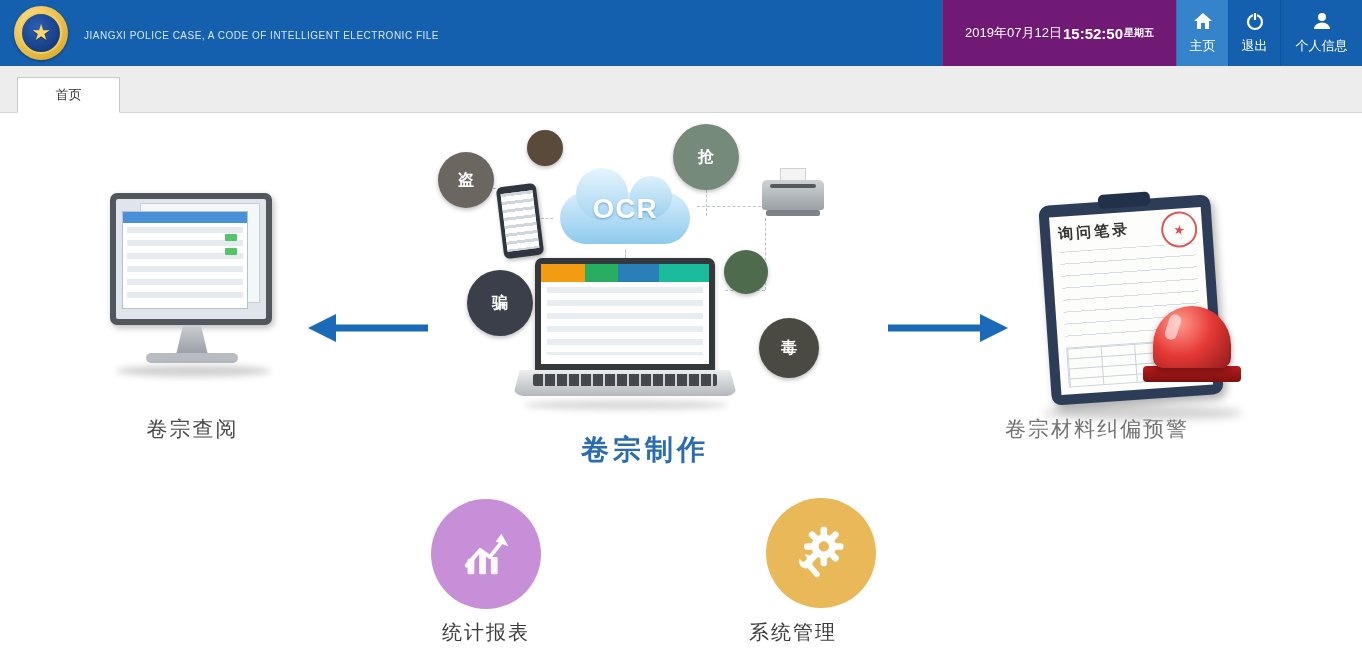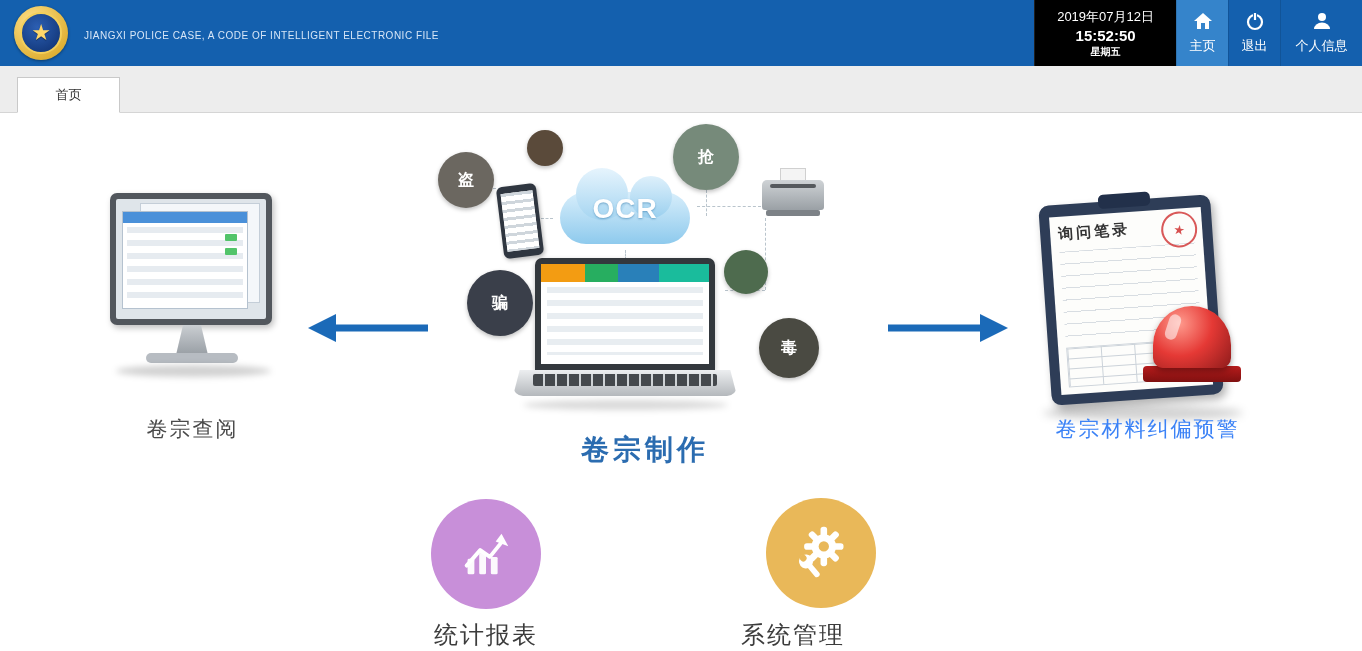--- a/index.html
+++ b/index.html
@@ -15,22 +15,22 @@
                 background: radial-gradient(circle at 40% 35%, #2c5fb3, #0d2f6e); border: 2px solid #f3cf5a; }
   .badge-star { position: absolute; inset: 0; display: flex; align-items: center; justify-content: center;
                 color: #ffd76a; font-size: 22px; line-height: 1; text-shadow: 0 1px 1px rgba(0,0,0,.4); }
   .titles { color: #fff; }
   .app-title { font-size: 23px; font-weight: bold; letter-spacing: 3px; }
   .app-subtitle { font-size: 10px; color: #d7e6f7; letter-spacing: .5px; margin-top: 4px; }
 
   .top-right { display: flex; height: 100%; }
   .greet { background: #0d5096; display: flex; align-items: center; gap: 9px; padding: 0 14px; }
   .greet-text { color: #fff; font-size: 13px; font-weight: bold; line-height: 1.7; }
-  .datetime { background: #000000; border-left: 1px solid rgba(255,255,255,.12);
-              display: flex; flex-direction: column; align-items: center; justify-content: center;
+  .datetime { background: #701a75; border-left: 1px solid rgba(255,255,255,.12);
+              display: flex; flex-direction: row; align-items: center; justify-content: center;
               padding: 0 22px; color: #fff; gap: 1px; }
   .dt-date { font-size: 13px; }
   .dt-time { font-size: 15px; font-weight: bold; }
   .dt-week { font-size: 10px; font-weight: bold; }
 
   .nav { display: flex; height: 100%; }
   .nav-item { width: 52px; display: flex; flex-direction: column; align-items: center; justify-content: center;
               gap: 6px; color: #fff; font-size: 13px; cursor: pointer; border-left: 1px solid rgba(0,0,0,.12); text-decoration: none; }
   .nav-item.wide { width: 82px; }
   .nav-item.active { background: #3584cb; }
@@ -128,29 +128,29 @@
                  background-size: 100% 10px, 25% 100%; }
   .alarm { position: absolute; left: 118px; top: 118px; width: 100px; height: 84px; z-index: 5; }
   .alarm-dome { position: absolute; left: 10px; top: 0; width: 78px; height: 62px;
                 background: radial-gradient(circle at 34% 28%, #ff9a8d, #e53935 48%, #8e1b1b);
                 border-radius: 39px 39px 10px 10px; box-shadow: 0 3px 6px rgba(0,0,0,.35); }
   .alarm-dome::after { content: ""; position: absolute; left: 14px; top: 8px; width: 12px; height: 26px;
                        border-radius: 10px; background: rgba(255,255,255,.55); transform: rotate(18deg); }
   .alarm-base { position: absolute; left: 0; top: 60px; width: 98px; height: 16px;
                 background: linear-gradient(#b71c1c, #7f1010); border-radius: 4px; }
   .art-shadow-r { position: absolute; left: 18px; top: 218px; width: 200px; height: 14px; background: rgba(0,0,0,.18); border-radius: 50%; filter: blur(4px); }
-  .label-right { position: absolute; left: 1005px; top: 302px; width: 285px; text-align: center;
-                 font-size: 21px; color: #3b82f6; letter-spacing: 2px; }
+  .label-right { position: absolute; left: 1005px; top: 302px; width: 285px; text-align: left;
+                 font-size: 21px; color: #737373; letter-spacing: 2px; }
 
   
   .mod-circle { position: absolute; width: 110px; height: 110px; border-radius: 50%;
                 display: flex; align-items: center; justify-content: center; cursor: pointer; }
   .mod-circle.purple { left: 431px; top: 386px; background: #c88fd9; }
   .mod-circle.yellow { left: 766px; top: 385px; background: #e9b859; }
-  .mod-label { position: absolute; width: 160px; text-align: center; top: 506px; font-size: 24px;
+  .mod-label { position: absolute; width: 160px; text-align: center; top: 506px; font-size: 20px;
                color: #3c3c3c; letter-spacing: 2px; cursor: pointer; }
   .mod-label.l1 { left: 406px; } .mod-label.l2 { left: 713px; }
 </style>
 </head>
 <body>
 
 <div class="page">
 
   <header class="topbar">
     <div class="brand">

